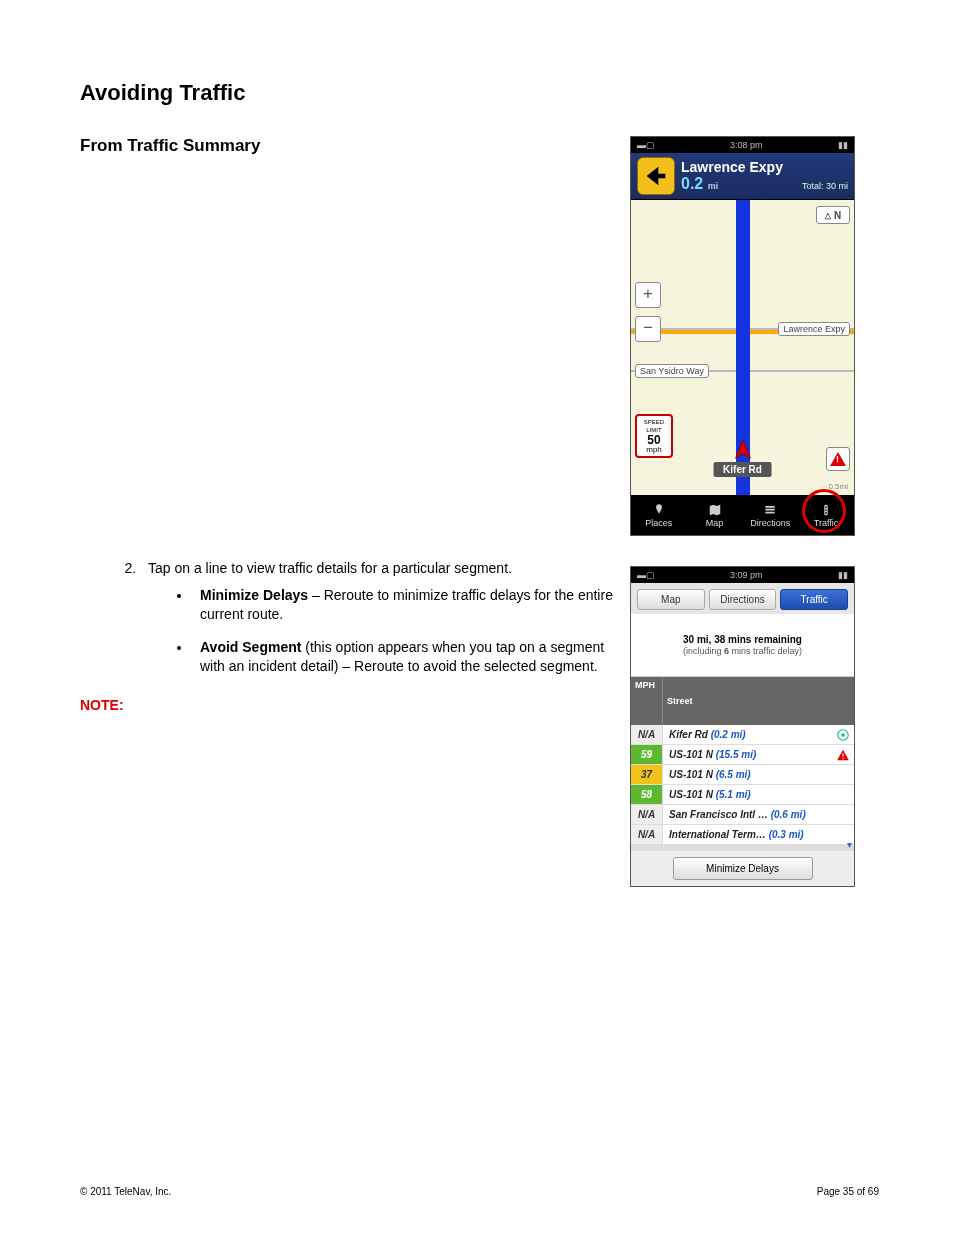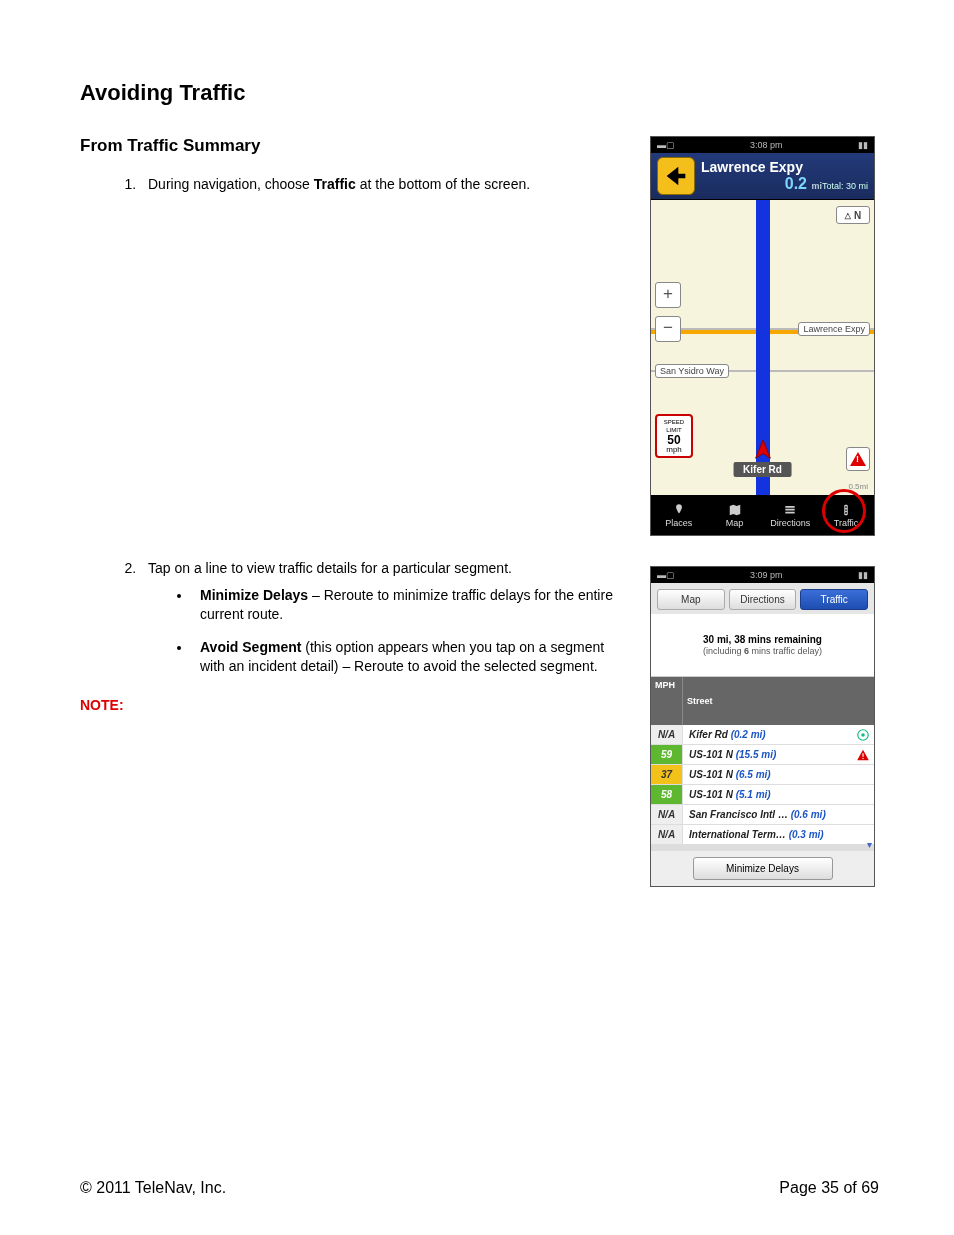--- a/index.html
+++ b/index.html
@@ -9,31 +9,31 @@
     font-size: 14px;
     color: #000;
     background: #fff;
     width: 954px;
     height: 1235px;
     position: relative;
     padding: 80px 75px 40px 80px;
   }
   h1 { font-size: 22px; font-weight: bold; margin: 0 0 30px 0; }
   h2 { font-size: 17px; font-weight: bold; margin: 0 0 20px 0; }
-  .content-row { display: flex; gap: 20px; }
+  .content-row { display: flex; }
   .text-col { flex: 1; }
   .text-col.narrow { flex: 0 0 550px; }
   .img-col { flex: 0 0 225px; }
   p { margin: 0 0 16px 0; line-height: 1.35; }
   ol { margin: 0; padding-left: 60px; }
   ol li { margin-bottom: 14px; padding-left: 8px; }
   ul.bullets { list-style: disc; padding-left: 44px; margin: 10px 0 0 0; }
   ul.bullets li { margin-bottom: 14px; line-height: 1.35; }
   .note { color: #d00; font-weight: bold; margin-top: 20px; }
-  .footer { position: absolute; bottom: 38px; left: 80px; right: 75px; display: flex; justify-content: space-between; font-size: 16px; }
+  .footer { position: absolute; bottom: 38px; left: 80px; right: 75px; display: flex; justify-content: space-between; font-size: 10px; }
 
   
   .phone {
     width: 225px;
     border: 1px solid #555;
     background: #000;
     font-family: Arial, sans-serif;
     position: relative;
   }
   .statusbar {
@@ -154,44 +154,39 @@
   }
 </style>
 </head>
 <body>
 
 <h1>Avoiding Traffic</h1>
 
 <div class="content-row">
   <div class="text-col narrow">
     <h2>From Traffic Summary</h2>
-    <ol start="1">
-      <li>
-        <span>During navigation, choose </span><b>Traffic</b><span> at the bottom of the screen.</span>
-      </li>
-    </ol>
   </div>
 
   <div class="img-col">
 
     <div class="phone">
       <div class="statusbar">
         <span>▬▢</span>
         <span>3:08 pm</span>
         <span>▮▮</span>
       </div>
       <div class="nav-banner">
         <div class="turn-icon">
           <svg viewBox="0 0 24 24">
               <path d="M14 4 L4 12 L14 20 L14 14 L20 14 L20 10 L14 10 Z" fill="#000"></path>
             </svg>
         </div>
         <div style="flex:1">
           <div class="nav-title">Lawrence Expy</div>
-          <div style="display:flex;justify-content:flex-end;align-items:baseline">
+          <div style="display:flex;justify-content:space-between;align-items:baseline">
             <span class="nav-dist"><span>0.2</span> <small>mi</small></span>
             <span class="nav-total">Total: 30 mi</span>
           </div>
         </div>
       </div>
       <div class="map-area">
         <div class="hwyline"></div>
         <div class="cross" style="top:128px"></div>
         <div class="cross" style="top:170px"></div>
         <div class="road-v"></div>

